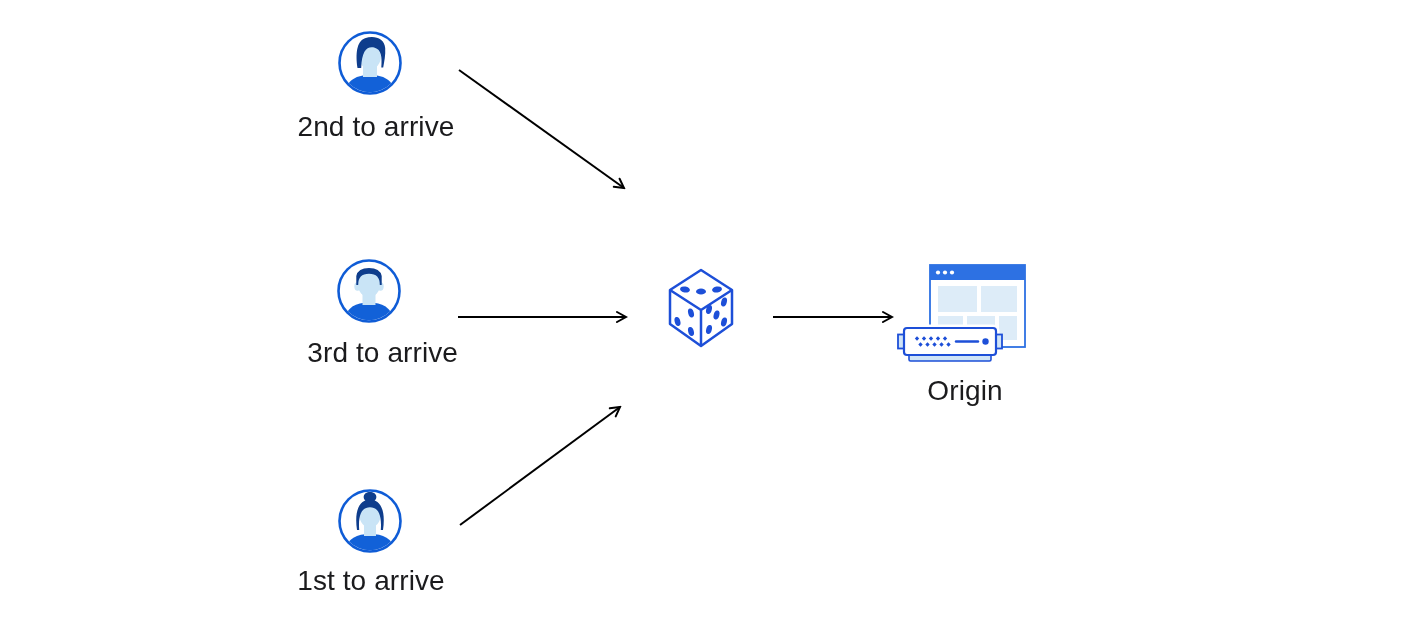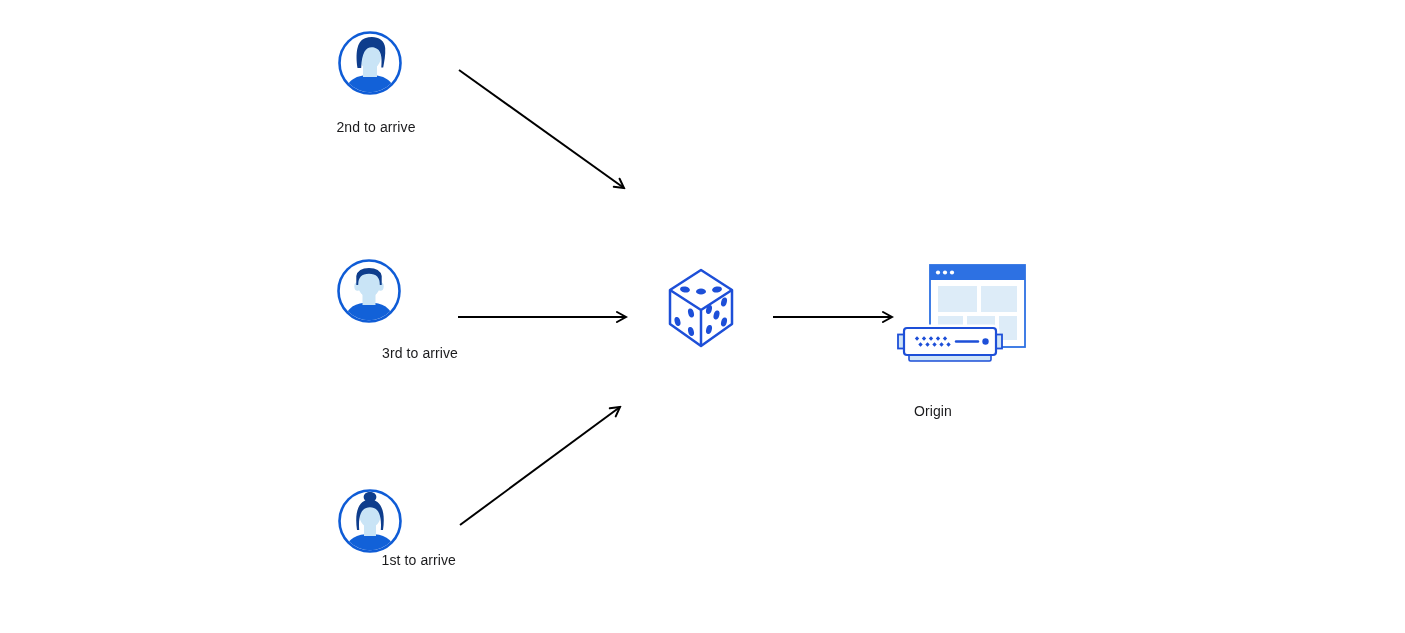--- a/index.html
+++ b/index.html
@@ -20,21 +20,21 @@
     width:1405px;height:633px;
     background:#fff;
     font-family:"Liberation Sans", sans-serif;
     overflow:hidden;
   }
   .abs{position:absolute;}
   .node-label{
     position:absolute;
     width:170px;
     text-align:center;
-    font-size:14px;
+    font-size:28px;
     line-height:24px;
     color:var(--text-dark);
     letter-spacing:0.1px;
   }
   svg{display:block;}
   .arrows{position:absolute;left:0;top:0;pointer-events:none;}
 </style>
 </head>
 <body>
 
@@ -97,21 +97,21 @@
     <circle cx="33" cy="33" r="30.5" fill="#ffffff"></circle>
     <g clip-path="url(#clipAv3)">
       <path d="M7,66 C9,51 19,46 33,46 C47,46 57,51 59,66 Z" style="fill:var(--shirt-blue)"></path>
       <rect x="27" y="33" width="12" height="15" style="fill:var(--skin-light-blue)"></rect>
       <ellipse cx="33" cy="27" rx="10.6" ry="12.6" style="fill:var(--skin-light-blue)"></ellipse>
       <ellipse cx="33" cy="9" rx="6.4" ry="5.2" style="fill:var(--hair-navy)"></ellipse>
       <path d="M20,42 C16.8,20 24,11.5 33,11.5 C42,11.5 49.2,20 46,42 L43.8,42 C45,26 40.8,19.3 33,19.3 C25.2,19.3 21,26 22.2,42 Z" style="fill:var(--hair-navy)"></path>
     </g>
     <circle cx="33" cy="33" r="30.5" fill="none" style="stroke:var(--ring-blue)" stroke-width="2.6"></circle>
   </svg>
-  <div class="node-label" style="left:286px;top:548px;text-align:right;">1st to arrive</div>
+  <div class="node-label" style="left:286px;top:569px;">1st to arrive</div>
 
   <svg class="abs" style="left:668px;top:268px;" width="66" height="80" viewBox="0 0 66 80">
     <polygon points="33,2 64,22 64,56 33,78 2,56 2,22" fill="#ffffff" style="stroke:var(--primary-blue)" stroke-width="2.5" stroke-linejoin="round"></polygon>
     <path d="M2,22 L33,42 L64,22 M33,42 L33,78" fill="none" style="stroke:var(--primary-blue)" stroke-width="2.5" stroke-linejoin="round"></path>
 
     <ellipse cx="17" cy="21.5" rx="5" ry="3" transform="rotate(10 17 21.5)" style="fill:var(--primary-blue)"></ellipse>
     <ellipse cx="33" cy="23.5" rx="5" ry="3" style="fill:var(--primary-blue)"></ellipse>
     <ellipse cx="49" cy="21.5" rx="5" ry="3" transform="rotate(-10 49 21.5)" style="fill:var(--primary-blue)"></ellipse>
 
     <ellipse cx="23" cy="45" rx="2.8" ry="4.6" transform="rotate(-16 23 45)" style="fill:var(--primary-blue)"></ellipse>
@@ -153,15 +153,15 @@
       <path d="M49,74.3 l2.2,2.2 -2.2,2.2 -2.2,-2.2 Z"></path>
       <path d="M24.5,80.3 l2.2,2.2 -2.2,2.2 -2.2,-2.2 Z"></path>
       <path d="M31.5,80.3 l2.2,2.2 -2.2,2.2 -2.2,-2.2 Z"></path>
       <path d="M38.5,80.3 l2.2,2.2 -2.2,2.2 -2.2,-2.2 Z"></path>
       <path d="M45.5,80.3 l2.2,2.2 -2.2,2.2 -2.2,-2.2 Z"></path>
       <path d="M52.5,80.3 l2.2,2.2 -2.2,2.2 -2.2,-2.2 Z"></path>
     </g>
     <line x1="60" y1="79.5" x2="82" y2="79.5" style="stroke:var(--primary-blue)" stroke-width="2.4" stroke-linecap="round"></line>
     <circle cx="89.5" cy="79.5" r="3.2" style="fill:var(--primary-blue)"></circle>
   </svg>
-  <div class="node-label" style="left:848px;top:379px;margin-top:20px;">Origin</div>
+  <div class="node-label" style="left:880px;top:379px;">Origin</div>
 
 </div>
 
 </body></html>

